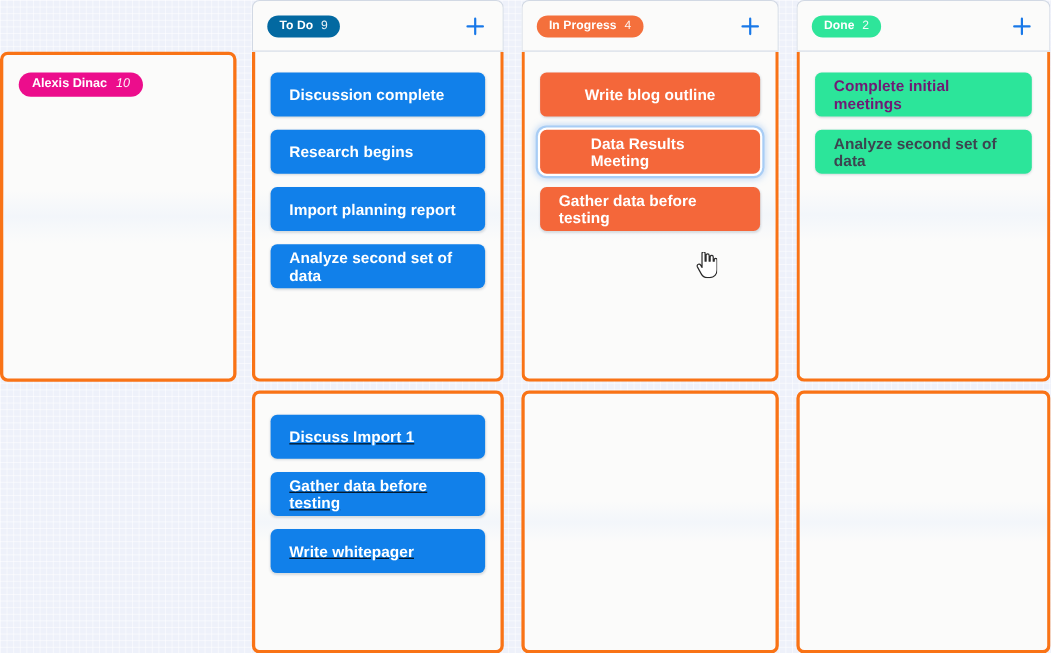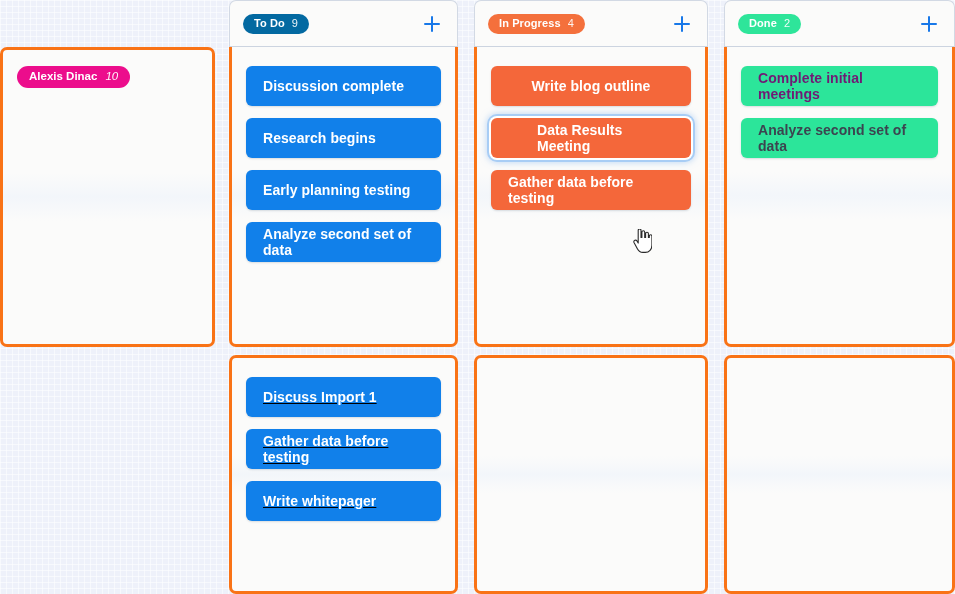--- a/index.html
+++ b/index.html
@@ -231,21 +231,21 @@
 
   <div class="panel top c1">
     <div class="cards">
         <div class="card" style="background: rgb(17, 128, 234); color: rgb(255, 255, 255);">
           <span>Discussion complete</span>
         </div>
         <div class="card" style="background: rgb(17, 128, 234); color: rgb(255, 255, 255);">
           <span>Research begins</span>
         </div>
         <div class="card" style="background: rgb(17, 128, 234); color: rgb(255, 255, 255);">
-          <span>Early planning testing</span>
+          <span>Import planning report</span>
         </div>
         <div class="card" style="background: rgb(17, 128, 234); color: rgb(255, 255, 255);">
           <span>Analyze second set of data</span>
         </div>
       </div>
   </div>
   <div class="panel top c2">
     <div class="cards">
         <div class="card" style="background: rgb(244, 103, 58); color: rgb(255, 255, 255); justify-content: center;">
           <span>Write blog outline</span>

